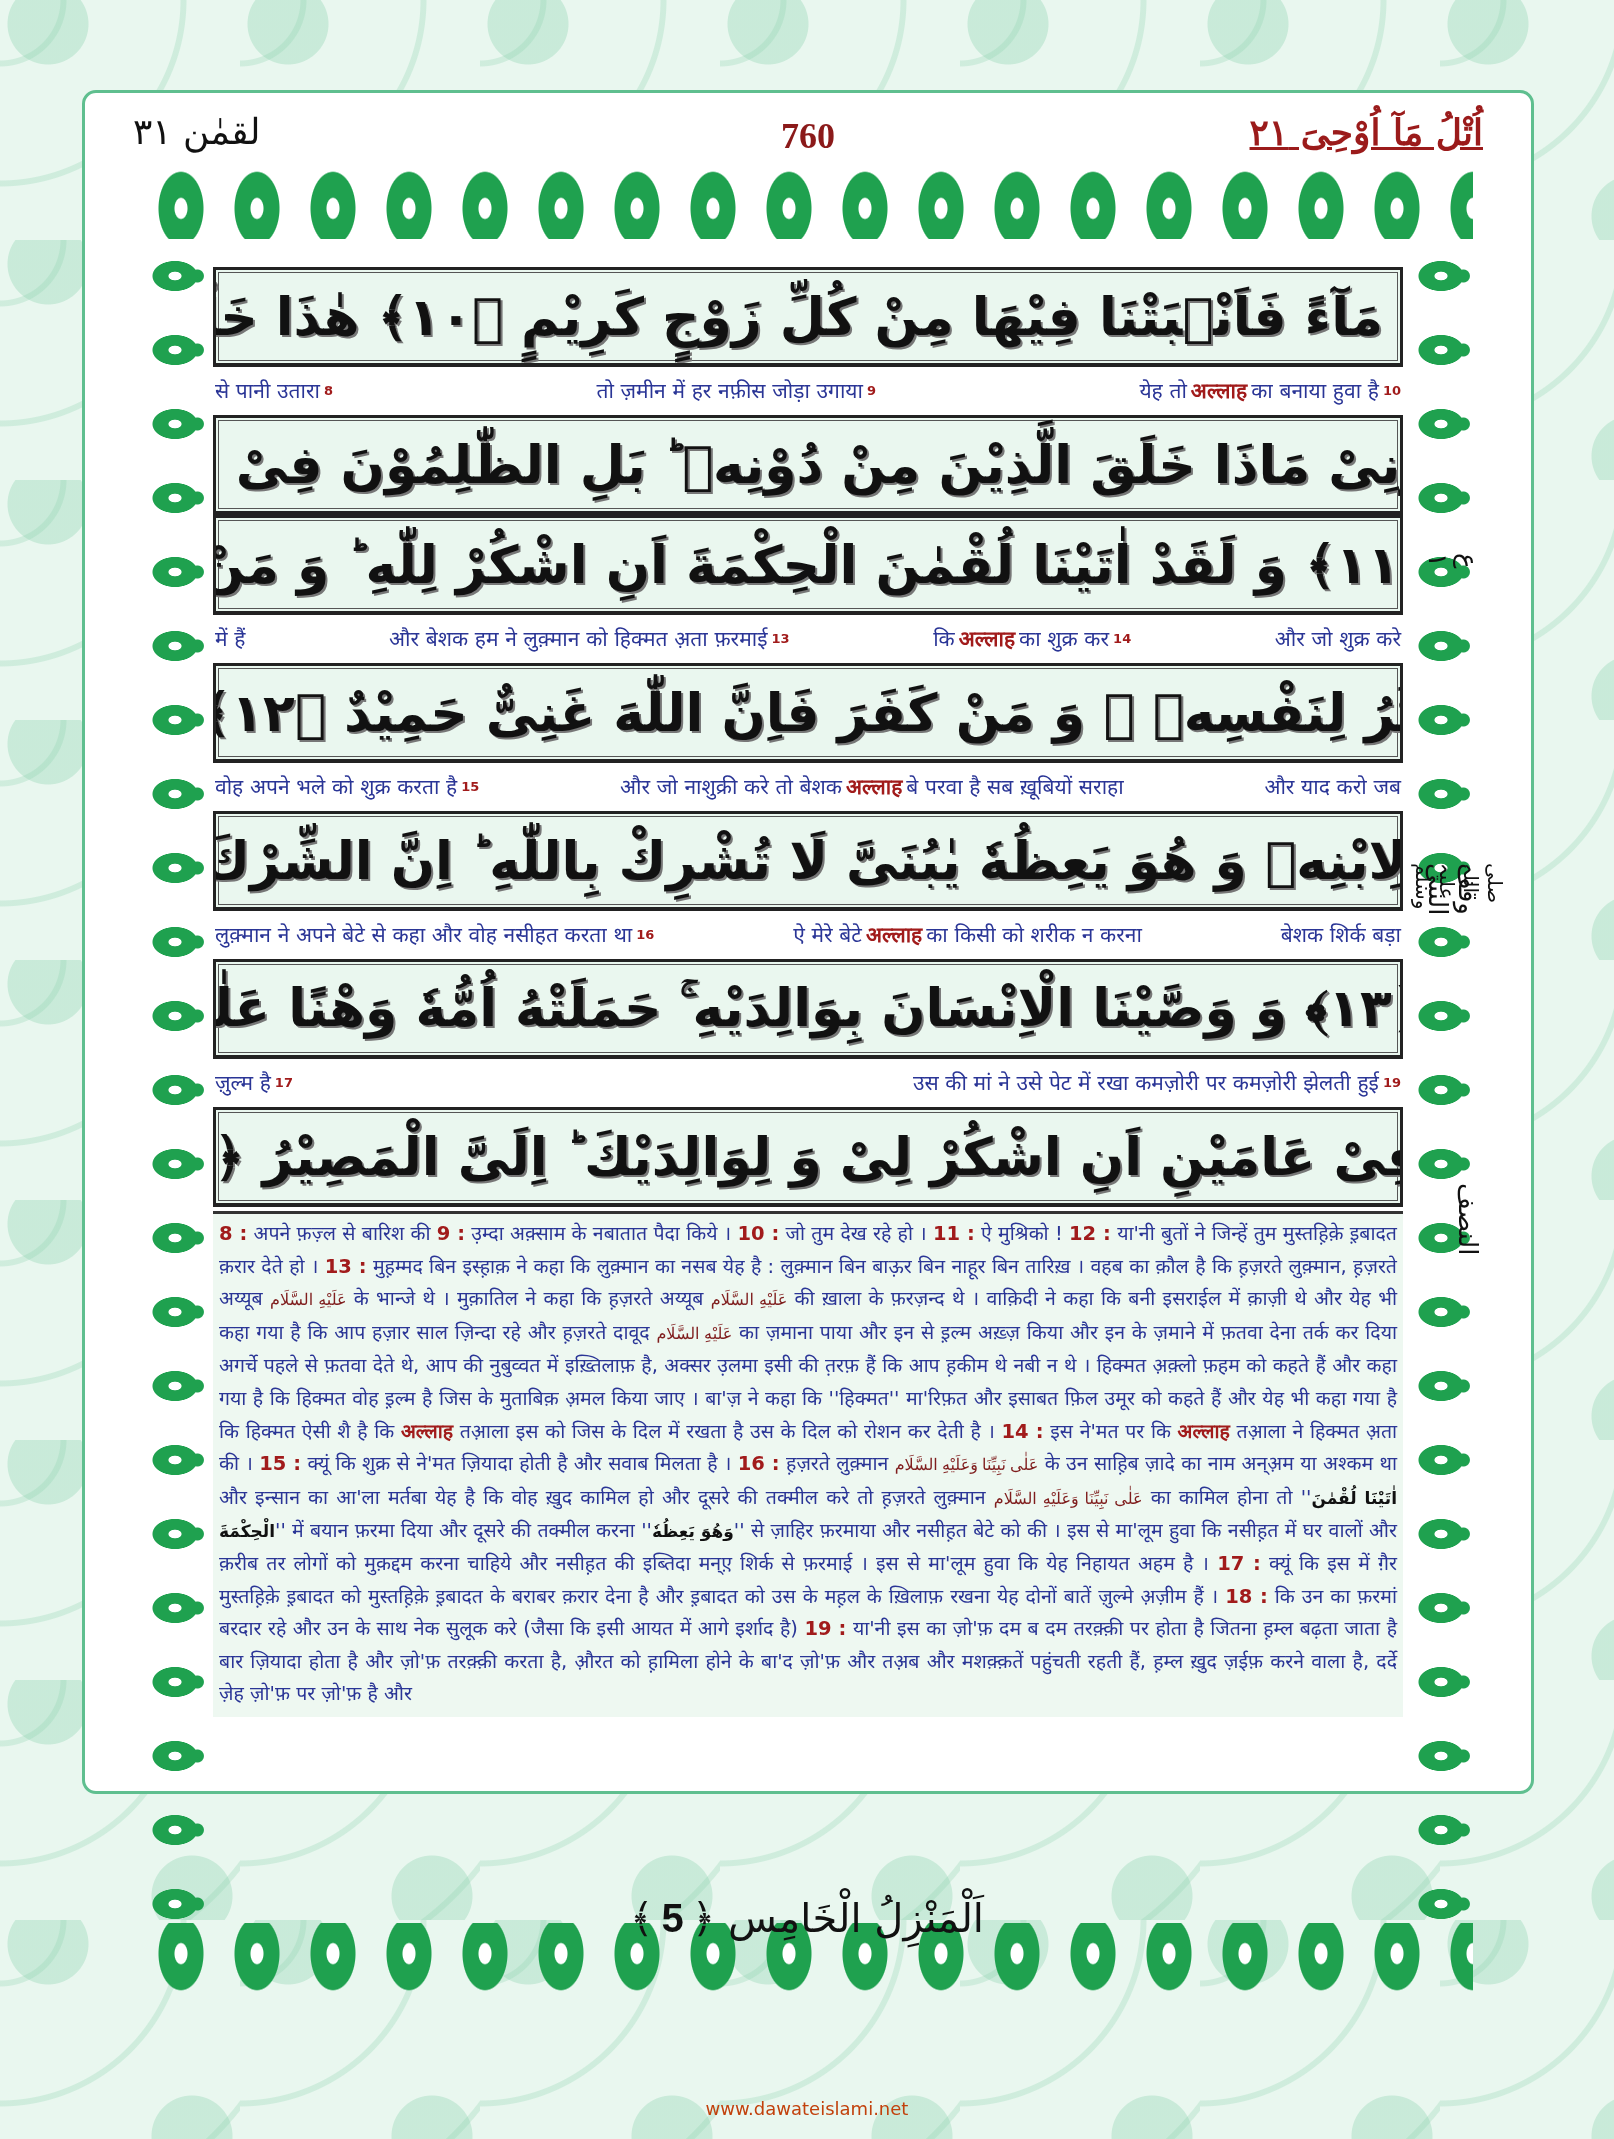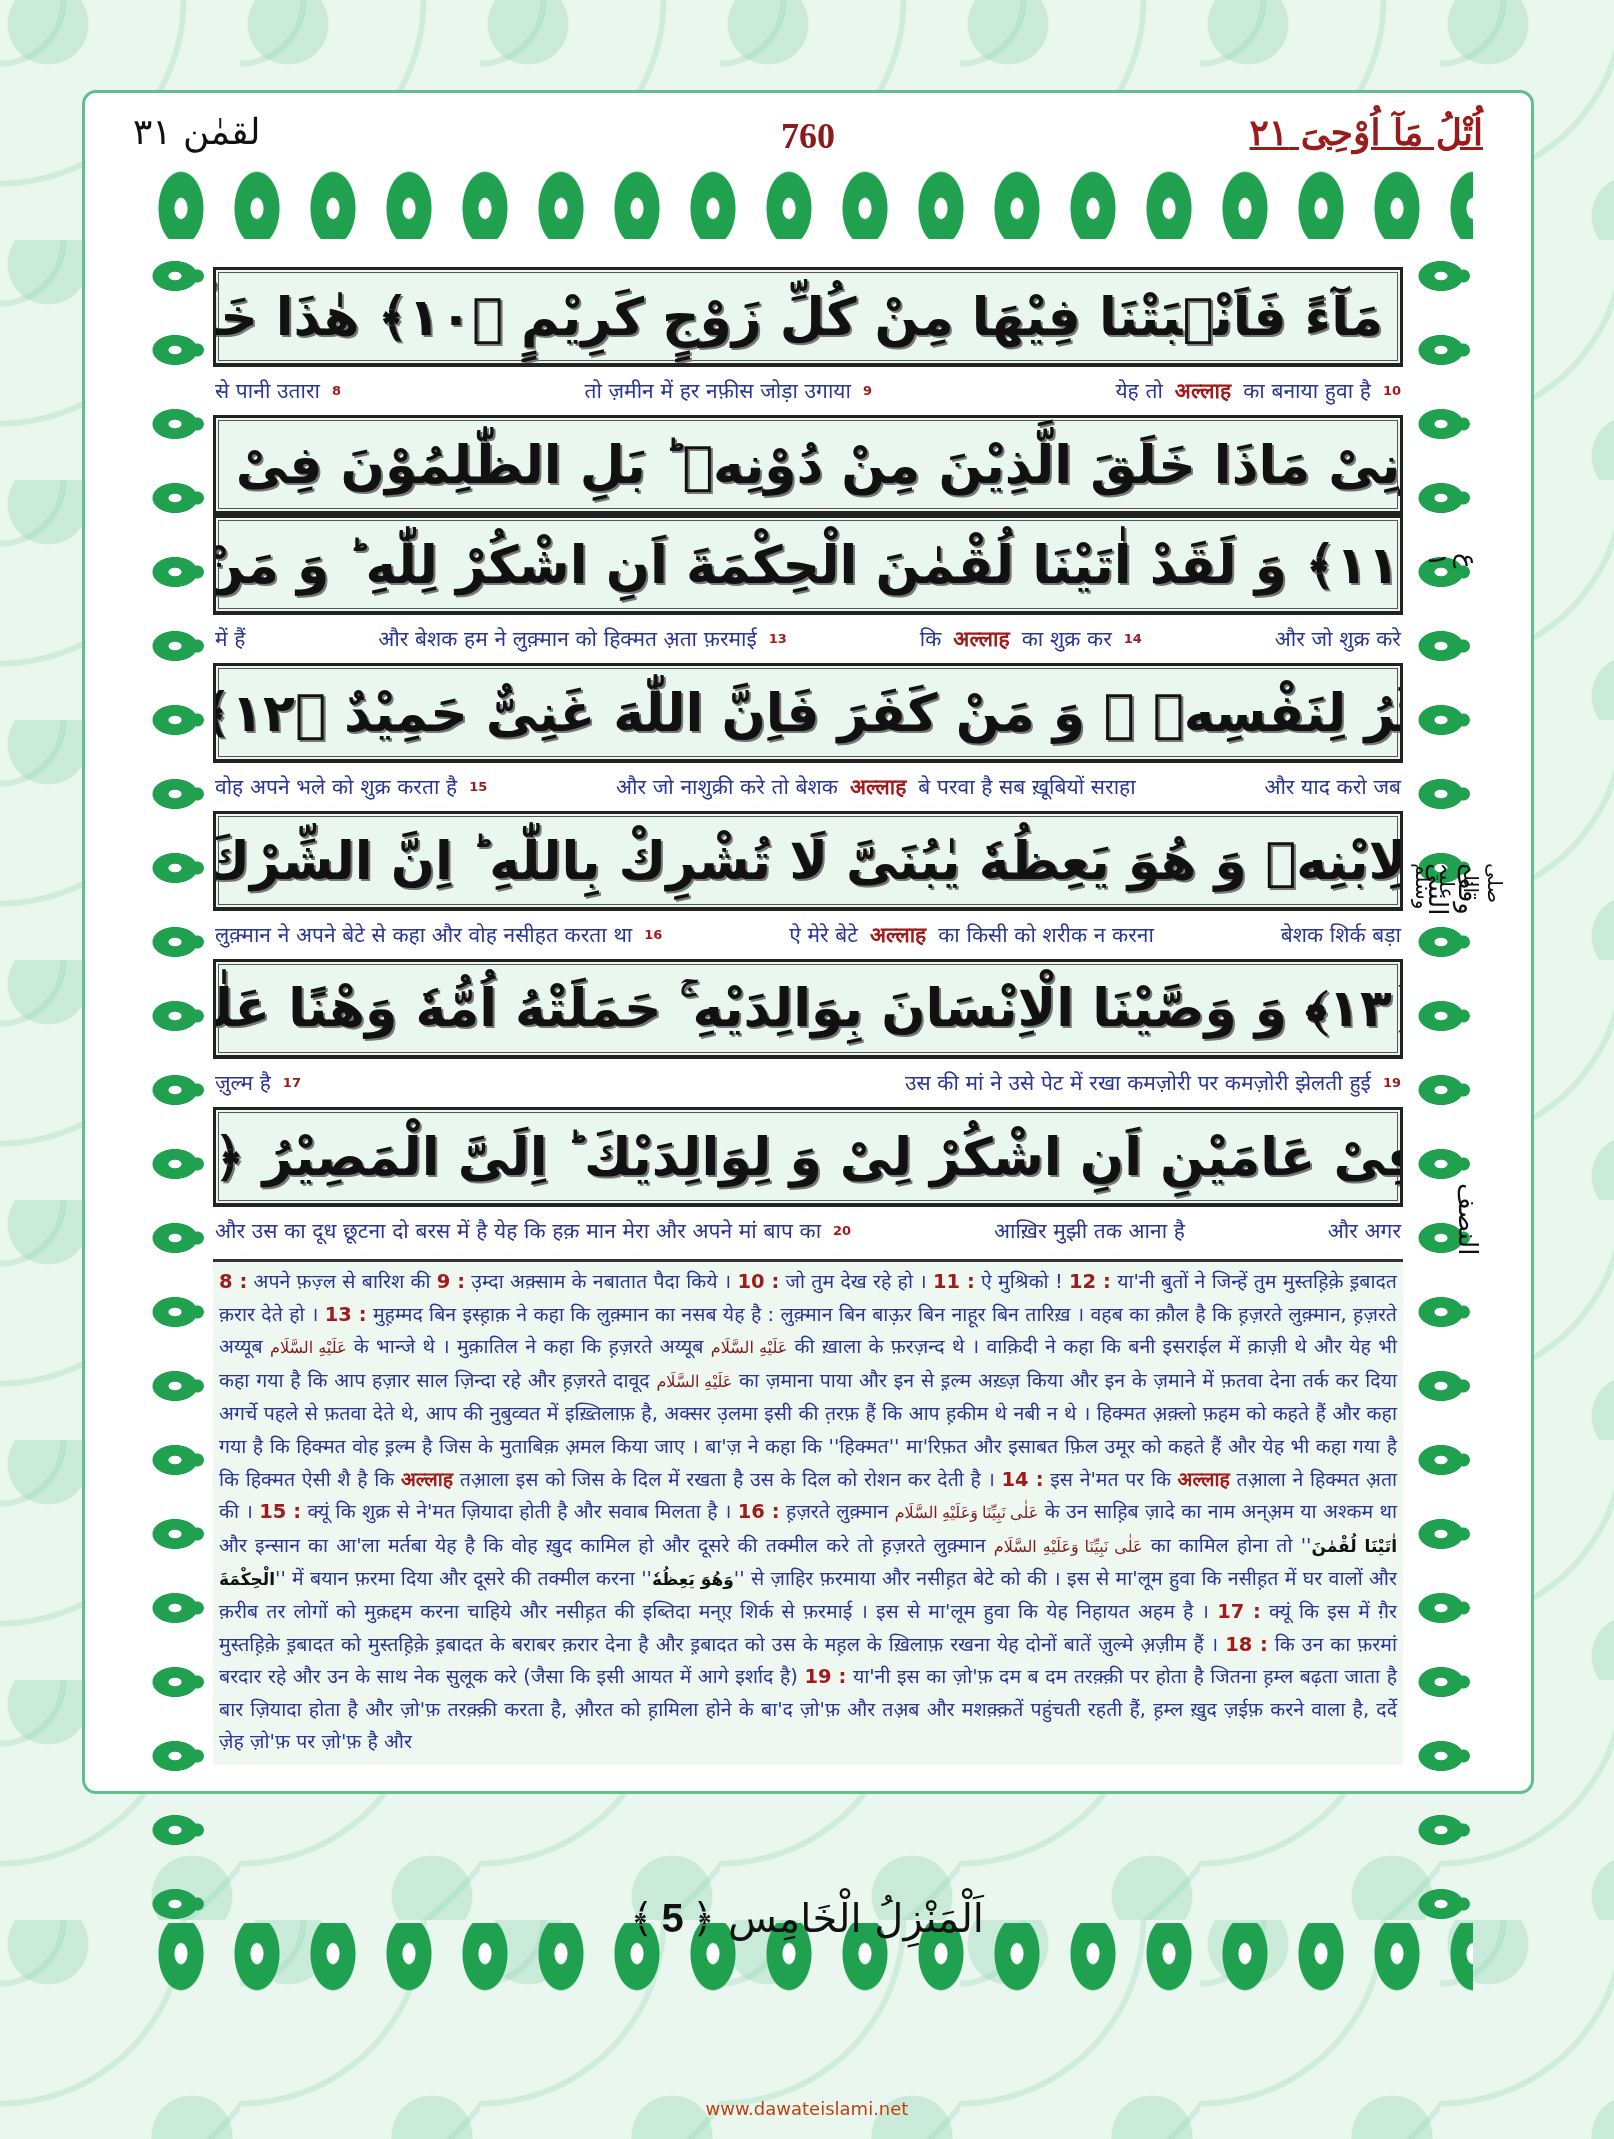--- a/index.html
+++ b/index.html
@@ -51,21 +51,21 @@
     box-shadow: inset 0 0 0 2px #eaf7ef, inset 0 0 0 3px #555;
   }
   .ayah-text { font-family: "DejaVu Sans", sans-serif; font-weight: bold; font-size: 52px; color: #111; direction: rtl; white-space: nowrap; letter-spacing: 1px; text-shadow: 2px 2px 0 #777; }
   .trans {
     height: 48px; line-height: 48px; display: flex; justify-content: space-between;
     font-family: "DejaVu Sans", sans-serif; font-size: 21px; color: #2a3596; white-space: nowrap;
     padding: 0 2px;
   }
   .trans .allah { color: #a11b1b; font-weight: bold; }
   .trans sup { color: #a11b1b; font-weight: bold; font-size: 13px; }
-  .trans .seg { display: inline-flex; gap: 12px; }
+  .trans .seg { display: inline-flex; gap: 4px; }
 
   .notes {
     margin-top: 4px; background: #eef8f1; padding: 4px 6px 6px;
     font-family: "DejaVu Sans", sans-serif; font-size: 19.5px; line-height: 32.6px; color: #2a3596;
     text-align: justify; border-top: 3px solid #333;
   }
   .notes .num { color: #a11b1b; font-weight: bold; }
   .notes .allah { color: #a11b1b; font-weight: bold; }
   .notes .salam { color: #7f1d1d; font-size: 16px; font-family: Liberation Serif, serif; }
   .notes .quote-ar { color: #111; font-weight: bold; font-family: "DejaVu Sans", sans-serif; font-size: 17px; }
@@ -187,32 +187,20 @@
             <sup>17</sup>
           </span>
         <span class="seg">
             <span>उस की मां ने उसे पेट में रखा कमज़ोरी पर कमज़ोरी झेलती हुई</span>
             <sup>19</sup>
           </span>
       </div>
 
       <div class="ayah-box">
         <span class="ayah-text">وَّ فِصٰلُهٗ فِیْ عَامَیْنِ اَنِ اشْكُرْ لِیْ وَ لِوَالِدَیْكَ ؕ اِلَیَّ الْمَصِیْرُ ﴿١٤﴾ وَ اِنْ</span>
-      </div>
-      <div class="trans">
-        <span class="seg">
-            <span>और उस का दूध छूटना दो बरस में है येह कि हक़ मान मेरा और अपने मां बाप का</span>
-            <sup>20</sup>
-          </span>
-        <span class="seg">
-            <span>आख़िर मुझी तक आना है</span>
-          </span>
-        <span class="seg">
-            <span>और अगर</span>
-          </span>
       </div>
 
       <div class="notes">
         <span class="num">8 :</span> <span>अपने फ़ज़्ल से बारिश की</span>
         <span class="num">9 :</span> <span>उ़म्दा अक़्साम के नबातात पैदा किये ।</span>
         <span class="num">10 :</span> <span>जो तुम देख रहे हो ।</span>
         <span class="num">11 :</span> <span>ऐ मुश्रिको !</span>
         <span class="num">12 :</span> <span>या'नी बुतों ने जिन्हें तुम मुस्तह़िक़े इ़बादत क़रार देते हो ।</span>
         <span class="num">13 :</span> <span>मुह़म्मद बिन इस्ह़ाक़ ने कहा कि लुक़्मान का नसब येह है : लुक़्मान बिन बाऊ़र बिन नाहूर बिन तारिख़ । वहब का क़ौल है कि ह़ज़रते लुक़्मान, ह़ज़रते अय्यूब</span>
         <span class="salam">عَلَیْهِ السَّلَام</span>

